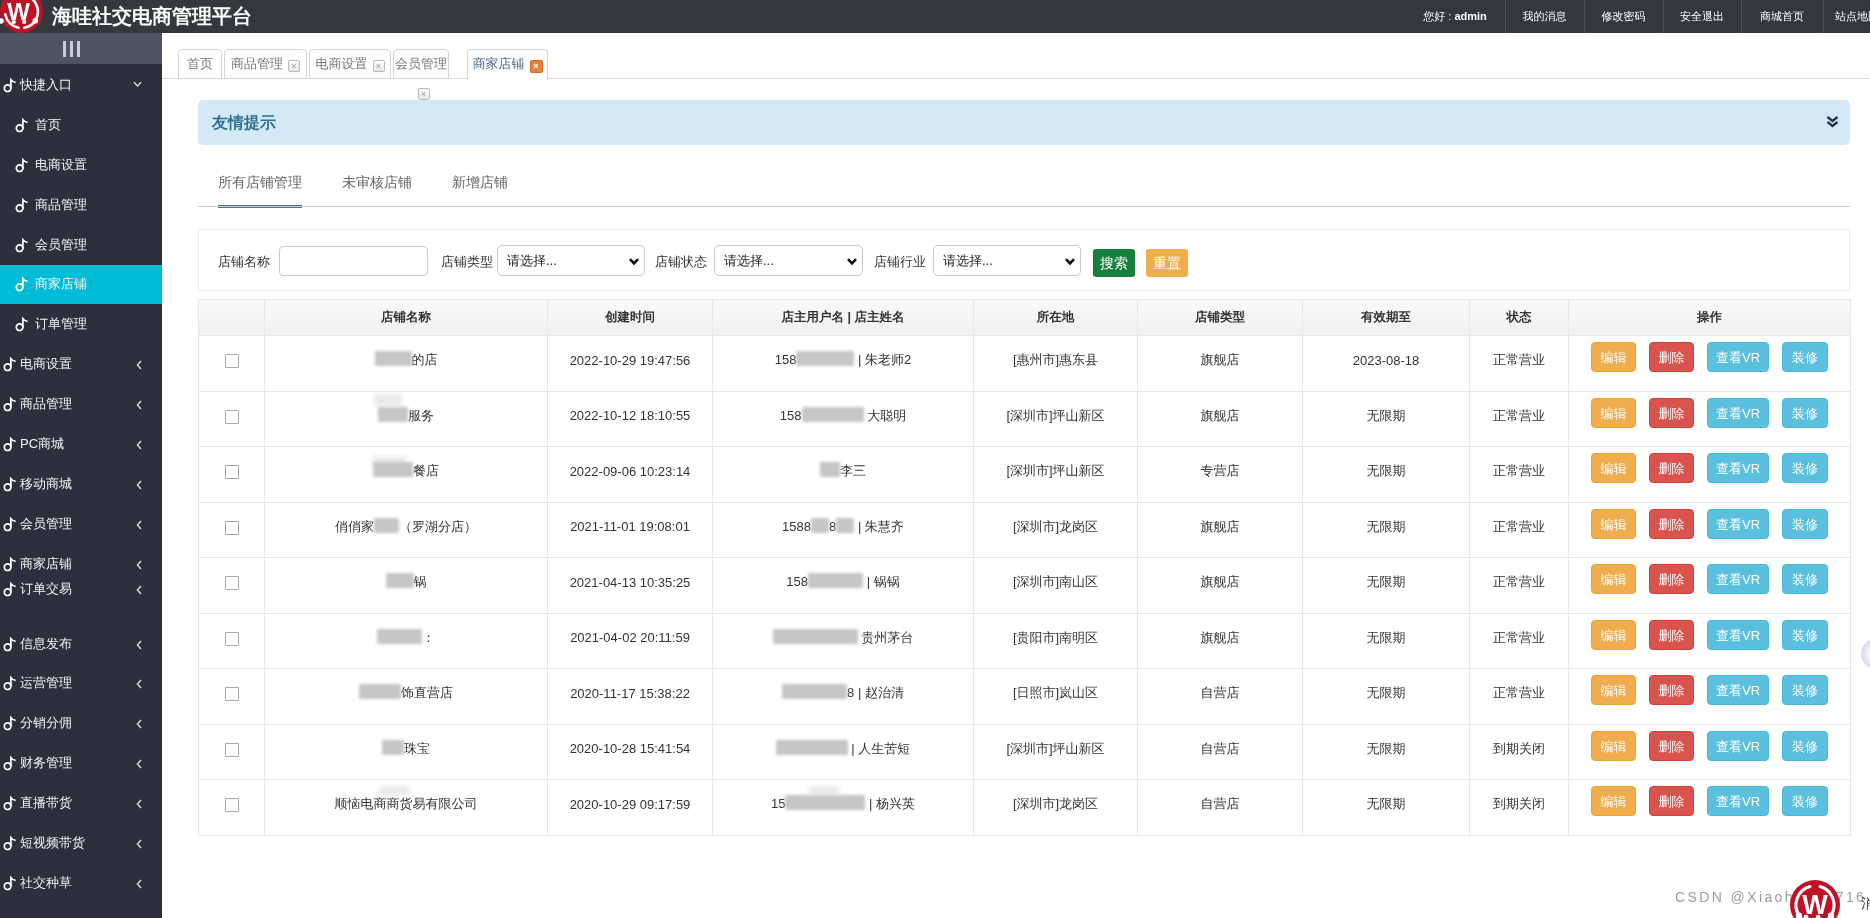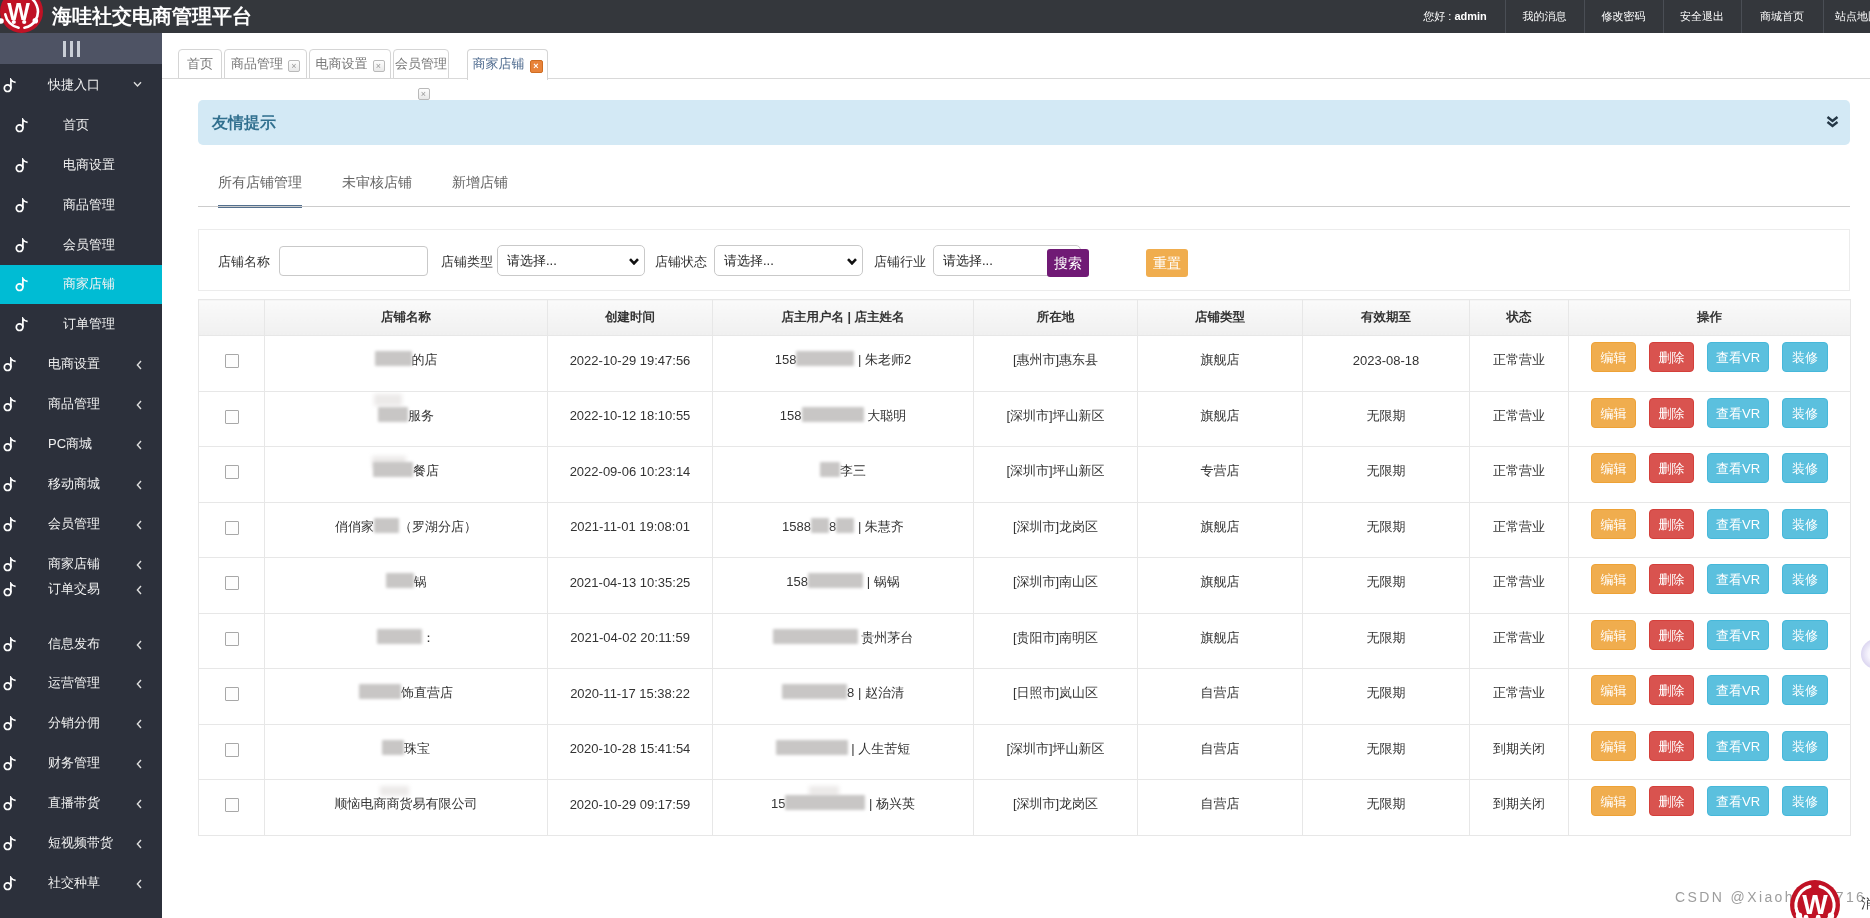--- a/index.html
+++ b/index.html
@@ -9,21 +9,21 @@
 
 #topbar { position:absolute; left:0; top:0; width:1870px; height:33px; background:#34373c; }
 #title { position:absolute; left:52px; top:0; line-height:33px; color:#fff; font-size:20px; font-weight:bold; }
 .tsep { position:absolute; top:0; width:1px; height:33px; background:#4a4e55; }
 .titem { position:absolute; top:0; height:33px; line-height:33px; color:#fff; font-size:11px; text-align:center; }
 
 #sidebar { position:absolute; left:0; top:33px; width:162px; height:885px; background:#2c303b; }
 #toggle { position:absolute; left:0; top:0; width:162px; height:31px; background:#4e5364; }
 #toggle i { position:absolute; top:8px; width:3px; height:16px; background:#c9ced6; }
 .mi { position:absolute; left:0; width:162px; height:39.9px; color:#f2f2f2; font-size:13px; }
-.mi .txt { position:absolute; top:50%; transform:translateY(-50%);margin-left:28px; }
+.mi .txt { position:absolute; top:50%; transform:translateY(-50%); }
 .mi.l1 .txt { left:20px; }
 .mi.l2 .txt { left:35px; }
 .mi svg.ic { position:absolute; top:50%; margin-top:-7px; }
 .mi.l1 svg.ic { left:3px; }
 .mi.l2 svg.ic { left:15px; }
 .mi svg.ch { position:absolute; right:20px; top:50%; margin-top:-4px; }
 .mi.act { background:#00bcd4; }
 
 #tabbar { position:absolute; left:162px; top:49px; width:1708px; height:30px; border-bottom:1px solid #d9d9d9; }
 .tab { position:absolute; top:0; height:30px; background:#fff; border:1px solid #d5d5d5; border-radius:4px 4px 0 0; font-size:13px; color:#777; text-align:center; line-height:28px; }
@@ -324,21 +324,21 @@
         <path d="M1 1.2 L5 5.4 L9 1.2" fill="none" stroke="#111" stroke-width="2.6"></path>
       </svg></div>
   <div class="lb" style="left:456px">店铺状态</div>
   <div class="sel" style="left:515px;width:149px">请选择...<svg width="10" height="7" viewBox="0 0 10 7">
         <path d="M1 1.2 L5 5.4 L9 1.2" fill="none" stroke="#111" stroke-width="2.6"></path>
       </svg></div>
   <div class="lb" style="left:675px">店铺行业</div>
   <div class="sel" style="left:734px;width:148px">请选择...<svg width="10" height="7" viewBox="0 0 10 7">
         <path d="M1 1.2 L5 5.4 L9 1.2" fill="none" stroke="#111" stroke-width="2.6"></path>
       </svg></div>
-  <div class="btn" style="left:848px;width:42px;background:#701a75">搜索</div>
+  <div class="btn" style="left:894px;width:42px;background:#15803d">搜索</div>
   <div class="btn" style="left:947px;width:42px;background:#f0ad4e">重置</div>
 </div>
 
 <div id="tablebox">
     <table>
       <colgroup>
         <col style="width:66px">
         <col style="width:283px">
         <col style="width:165px">
         <col style="width:261px">

